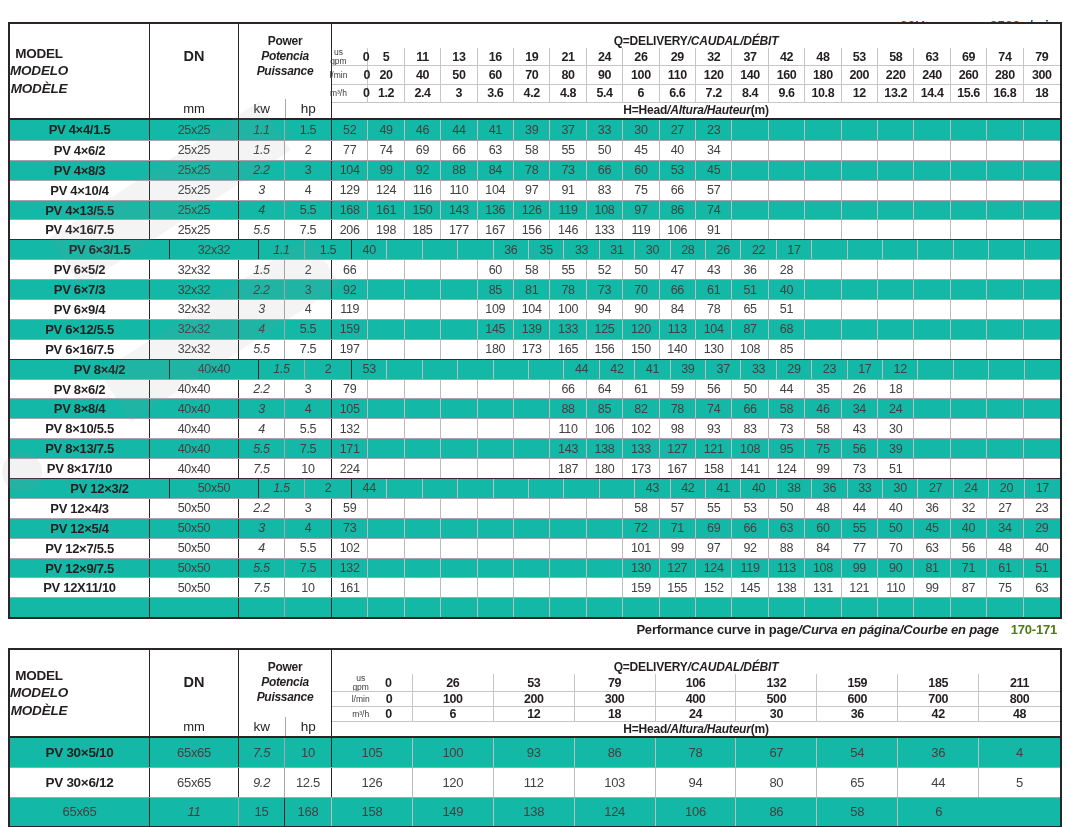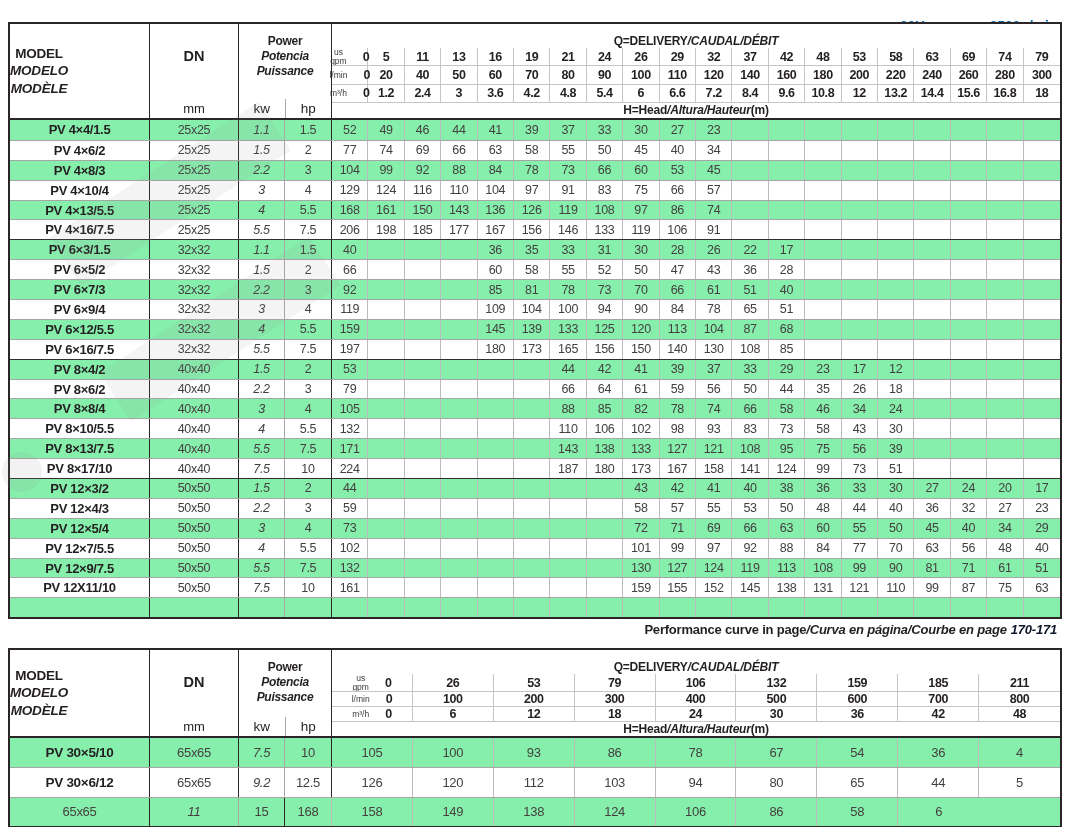--- a/index.html
+++ b/index.html
@@ -44,34 +44,34 @@
   .ucell:last-child{border-right:none;}
   .ucell.first{justify-content:center;gap:16px;}
   .ulabel{font-weight:normal;font-size:8.5px;line-height:1;letter-spacing:0;white-space:pre-line;text-align:center;color:#3c3838;}
   .h-title{height:15px;text-align:center;font-weight:bold;font-size:12px;border-top:1px solid #c6c6c6;letter-spacing:-0.2px;}
   
   .tbody{display:block;}
   .trow{display:grid;box-sizing:border-box;}
   .t1row{grid-template-columns:140px 89px 46px 47px repeat(20,1fr);height:19.9px;}
   .t2row{grid-template-columns:140px 89px 46px 47px repeat(9,1fr);height:29.3px;}
   .trow + .trow{border-top:1px solid #a6a6a6;}
-  .trow.gsep{border-top:1.5px solid #332d2e;}
-  .trow.shade{background:#86efac;}
+  .trow.gsep{border-top:1.5px solid #332d2e;padding-left:20px;}
+  .trow.shade{background:#14b8a6;}
   .tcell{display:flex;align-items:center;justify-content:center;box-sizing:border-box;height:100%;
          font-size:12.5px;color:#454040;letter-spacing:-0.3px;border-right:1px solid #bcbcbc;min-width:0;}
   .tcell:last-child{border-right:none;}
   .c-model{font-weight:bold;color:#231f20;font-size:13px;border-right:1.5px solid #2a2526;}
   .c-dn{border-right:1.5px solid #2a2526;}
   .c-kw{border-right:1px solid #a8a8a8;font-style:italic;}
   .c-hp{border-right:1.5px solid #2a2526;}
   .t2row .tcell{font-size:13px;}
   .t2row .c-model{font-size:13.5px;}
   
   .caption{position:absolute;top:622px;right:10px;font-size:13px;font-weight:bold;letter-spacing:-0.2px;}
-  .caption .pages{color:#0f172a;margin-left:4px;font-style:italic;}
+  .caption .pages{color:#4d7c0f;margin-left:12px;}
   
   .wm{position:absolute;pointer-events:none;z-index:9;}
   .wm1{left:45px;top:165px;width:250px;height:58px;background:rgba(150,150,150,0.10);transform:rotate(-33deg);}
   .wm2{left:95px;top:300px;width:250px;height:58px;background:rgba(150,150,150,0.10);transform:rotate(-33deg);}
   .wm3{left:2px;top:452px;width:40px;height:40px;border-radius:50%;background:rgba(150,150,150,0.12);}
 </style>
 </head>
 <body>
 
 <div class="topbar">

